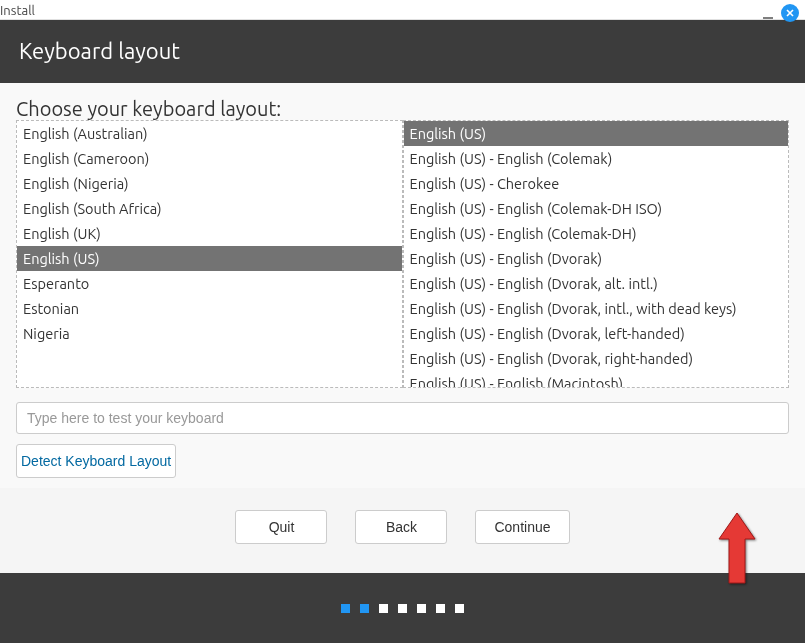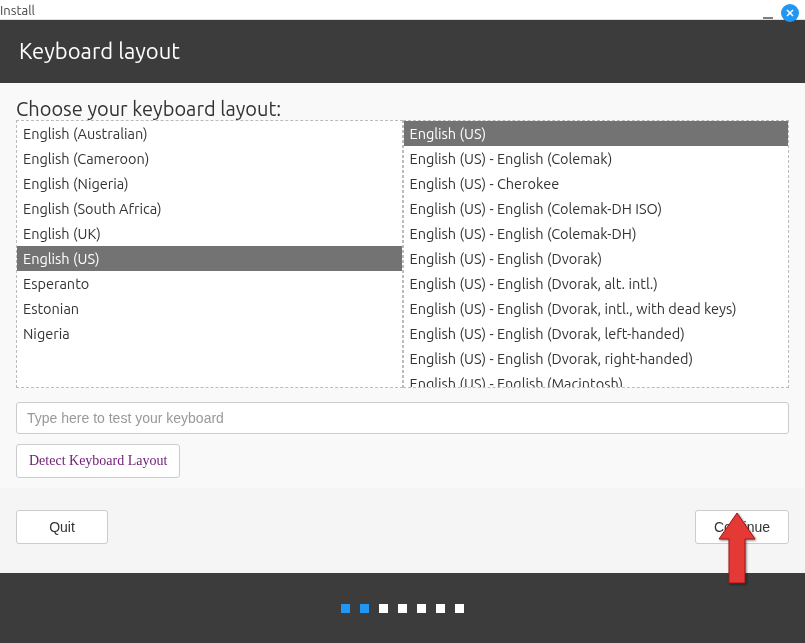--- a/index.html
+++ b/index.html
@@ -18,23 +18,23 @@
 .choose-label { font-size: 20px; color:#333; }
 
 .lists { display: flex; gap: 0; }
 .listbox { flex: 1; height: 268px; border: 1px dashed #bbb; background: #fff; overflow-y: auto; overflow-x: hidden; }
 .listbox .item { padding: 2px 6px; font-size: 14.5px; line-height: 21px; cursor: pointer; color:#333; white-space: nowrap; }
 .listbox .item.selected { background: #737373; color: #fff; }
 
 .test-input { width: 100%; margin-top: 14px; padding: 7px 10px; border: 1px solid #ccc; border-radius: 3px; font-size: 14px; color:#701a75; background:#fff; }
 .test-input::placeholder { color: #999; }
 
-.detect-btn { margin-top: 10px; padding: 8px 12px; border: 1px solid #ccc; border-radius: 3px; background: #fff; font-size: 14px; cursor: pointer; color:#701a75;font-family:Liberation Serif, serif; }
+.detect-btn { margin-top: 10px; padding: 8px 4px; border: 1px solid #ccc; border-radius: 3px; background: #fff; font-size: 14px; cursor: pointer; color:#0369a1; }
 
-.nav-buttons { display: flex; justify-content: space-between; gap: 28px; margin-top: 22px; padding: 0 16px 18px 16px; }
+.nav-buttons { display: flex; justify-content: center; gap: 28px; margin-top: 22px; padding: 0 16px 18px 16px; }
 .nav-buttons button { min-width: 92px; padding: 8px 18px; border: 1px solid #ccc; border-radius: 3px; background: #fff; font-size: 14px; cursor: pointer; color:#333; }
 
 .footer { position: absolute; bottom: 0; left: 0; right: 0; height: 70px; background: #3c3c3c; display: flex; align-items: center; justify-content: center; gap: 10px; }
 .step { width: 9px; height: 9px; background: #fff; }
 .step.active { background: #2196f3; }
 
 .arrow-annotation { position: absolute; right: 48px; bottom: 55px; pointer-events: none; }
 .arrow-annotation svg { filter: drop-shadow(1px 1px 1px rgba(0,0,0,0.5)); }
 
 
@@ -91,20 +91,21 @@
         <div class="item">English (US) - English (Dvorak, right-handed)</div>
         <div class="item">English (US) - English (Macintosh)</div>
       </div>
   </div>
   <input class="test-input" type="text" placeholder="Type here to test your keyboard" style="">
   <button class="detect-btn">Detect Keyboard Layout</button>
 </div>
 
 <div class="nav-buttons">
   <button>Quit</button>
+  <button>Back</button>
   <button>Continue</button>
 </div>
 
 <div class="footer" id="footer">
     <div class="step active"></div>
     <div class="step active"></div>
     <div class="step"></div>
     <div class="step"></div>
     <div class="step"></div>
     <div class="step"></div>

